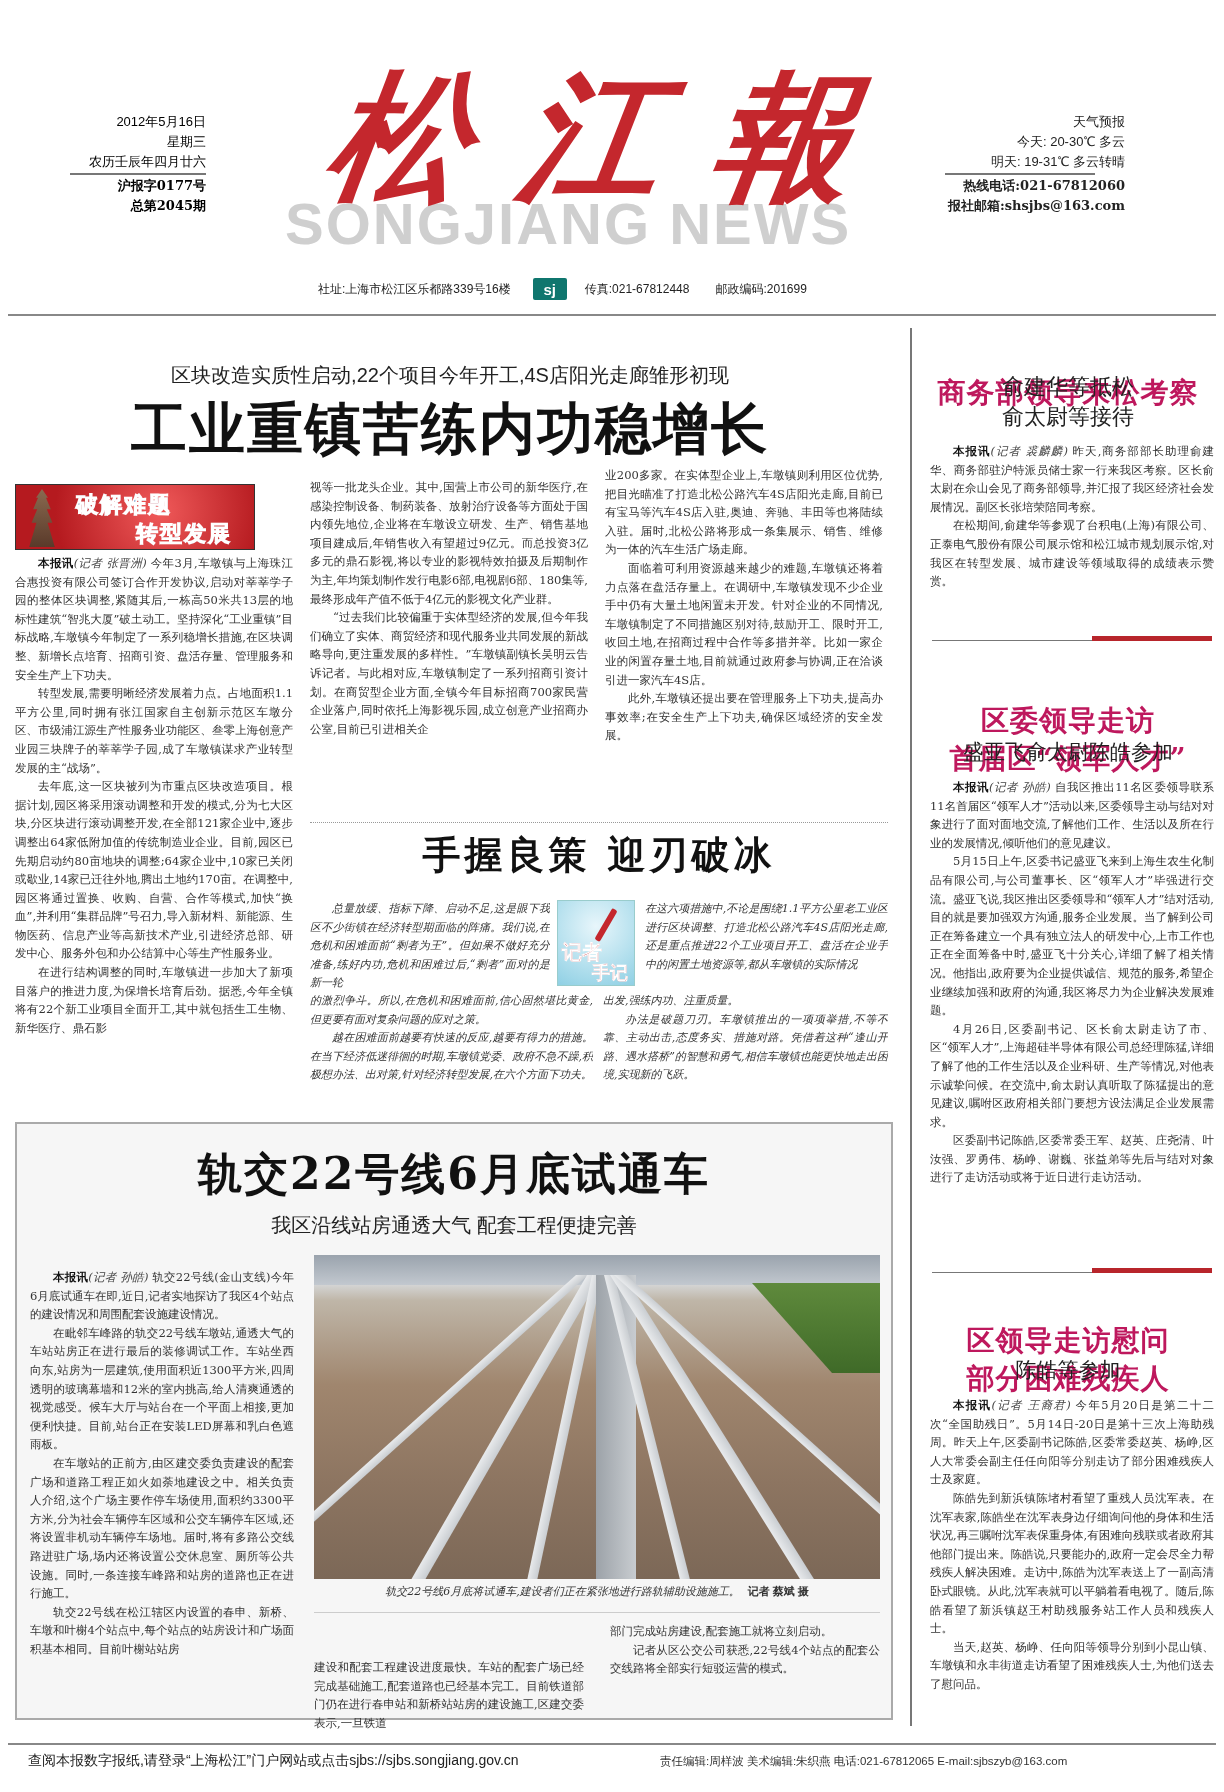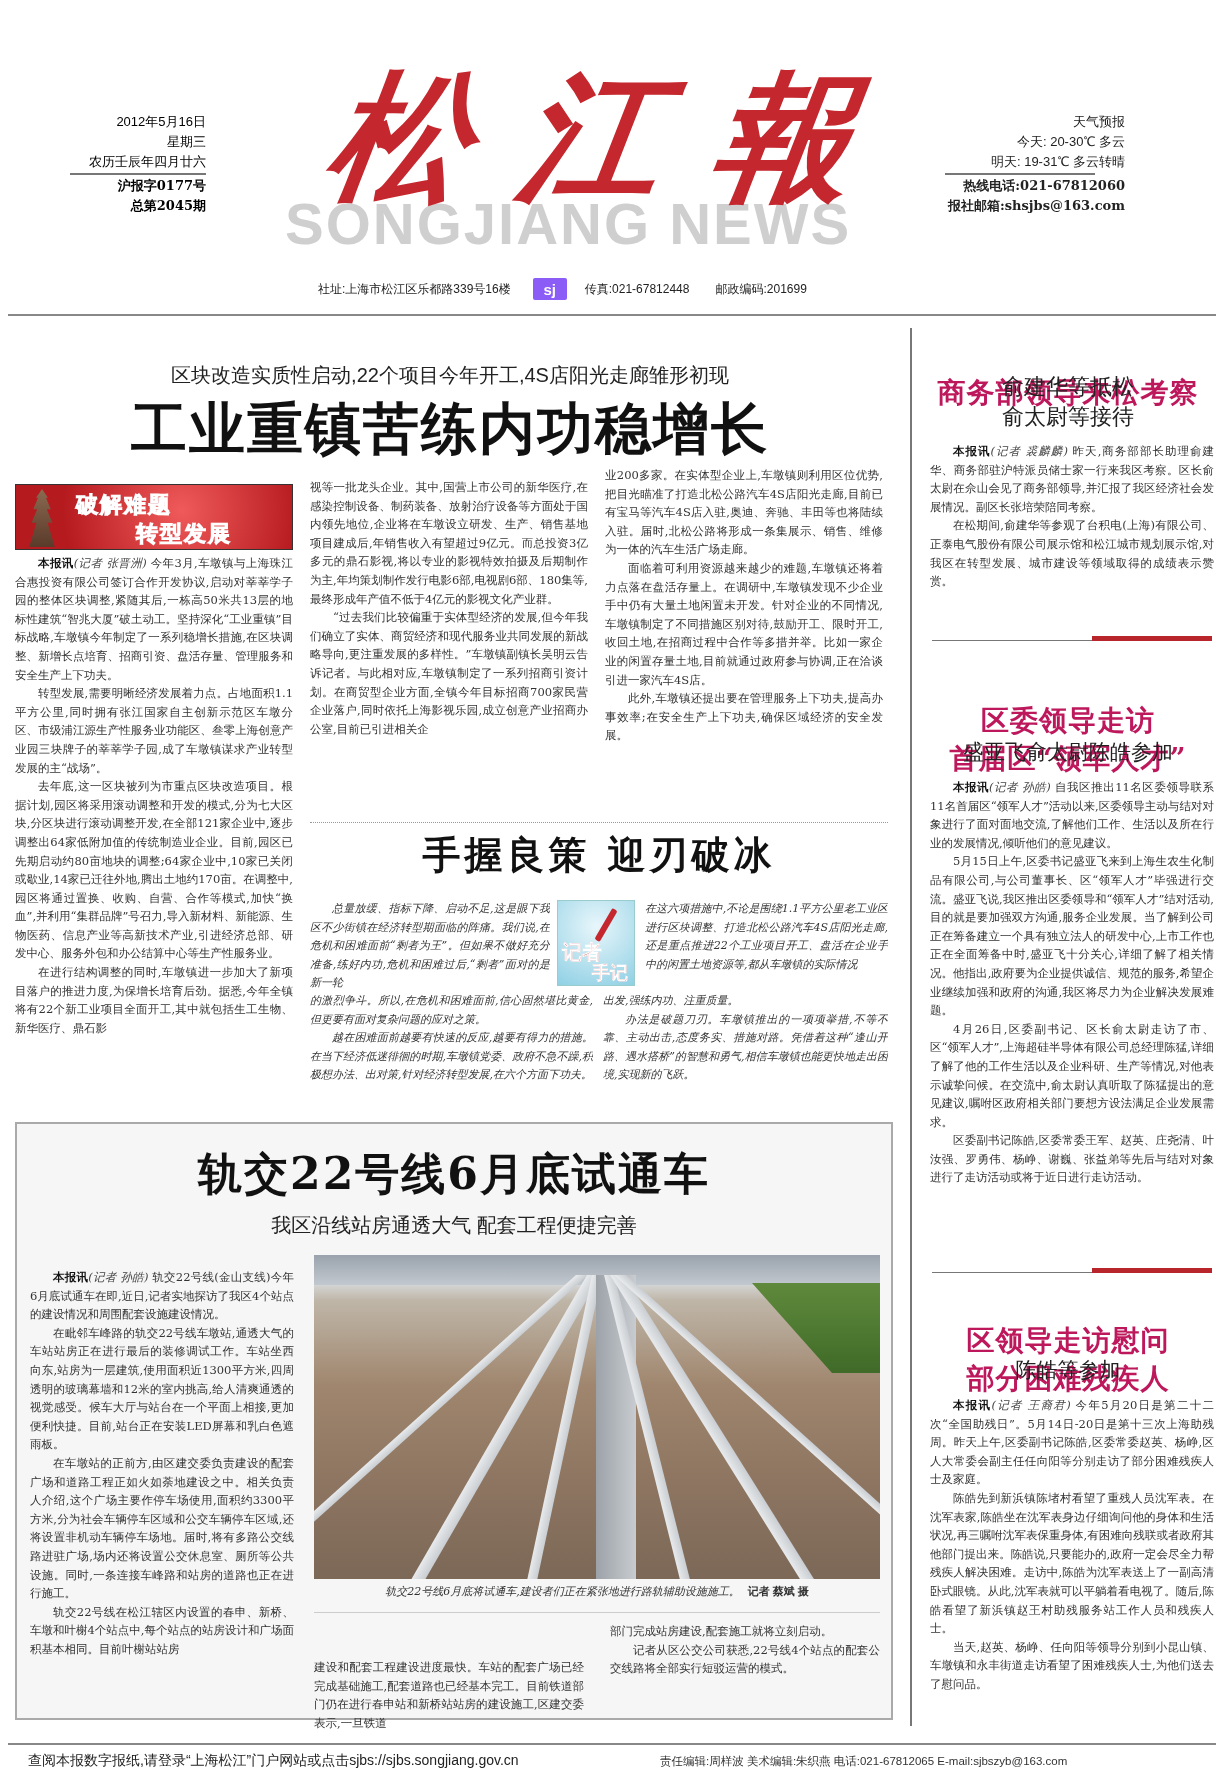--- a/index.html
+++ b/index.html
@@ -11,28 +11,28 @@
   .date-block { left: 60px; top: 112px; width: 146px; text-align: right; font-family: "Liberation Sans", sans-serif; font-size: 13px; line-height: 20px; color: #000000; }
   .date-block .sep { border-top: 2px solid #777; margin: 1px 0 1px 10px; }
   .date-block .bold { font-family: "DejaVu Serif", serif; font-weight: bold; font-size: 13px; }
   .logo-cn { left: 330px; top: 62px; width: 520px; height: 150px; display: flex; justify-content: space-between; align-items: center; z-index: 2; }
   .logo-cn span { font-family: "DejaVu Serif", serif; font-size: 140px; font-weight: bold; color: #c4272d; font-style: italic; line-height: 1; letter-spacing: -4px; transform: skewX(-8deg); display: inline-block; }
   .logo-en { left: 285px; top: 190px; width: 640px; font-family: "Liberation Sans", sans-serif; font-weight: bold; font-size: 58px; color: #cfcfcf; letter-spacing: 2px; z-index: 1; white-space: nowrap; }
   .weather { left: 945px; top: 112px; width: 180px; font-family: "Liberation Sans", sans-serif; font-size: 13px; line-height: 20px; text-align: right; }
   .weather .sep { border-top: 2px solid #777; margin: 1px 0 1px 0; width: 150px; }
   .weather .bold { font-family: "DejaVu Serif", serif; font-weight: bold; font-size: 13px; }
   .addr-bar { left: 318px; top: 278px; width: 620px; height: 22px; font-family: "Liberation Sans", sans-serif; font-size: 12px; display: flex; align-items: center; color: #222; }
-  .sj-logo { width: 34px; height: 22px; background: #8b5cf6; color: #fff; font-weight: bold; font-size: 15px; display: flex; align-items: center; justify-content: center; margin: 0 18px 0 22px; border-radius: 2px; font-family: "Liberation Sans", sans-serif; }
+  .sj-logo { width: 34px; height: 22px; background: #0f766e; color: #fff; font-weight: bold; font-size: 15px; display: flex; align-items: center; justify-content: center; margin: 0 18px 0 22px; border-radius: 2px; font-family: "Liberation Sans", sans-serif; }
   .addr-bar .gap { margin-right: 26px; }
   .top-rule { left: 8px; top: 314px; width: 1208px; border-top: 2px solid #888; }
 
   
   .kicker { left: 60px; top: 362px; width: 780px; text-align: center; font-family: "Liberation Sans", sans-serif; font-size: 20px; color: #222; }
   .lead-headline { left: 40px; top: 392px; width: 820px; text-align: center; font-family: "DejaVu Sans", sans-serif; font-weight: bold; font-size: 56px; letter-spacing: 2px; color: #111; }
-  .banner { left: 15px; top: 484px; width: 278px; height: 66px; border: 1px solid #333; background: radial-gradient(circle at 60% 40%, #f05a5a, #b51a1f 70%); overflow: hidden; }
+  .banner { left: 15px; top: 484px; width: 240px; height: 66px; border: 1px solid #333; background: radial-gradient(circle at 60% 40%, #f05a5a, #b51a1f 70%); overflow: hidden; }
   .banner .pagoda { position: absolute; left: 6px; top: 4px; width: 40px; height: 58px; background: linear-gradient(#8a6a50, #5a3a2a); clip-path: polygon(50% 0, 65% 15%, 60% 15%, 72% 35%, 62% 35%, 76% 58%, 64% 58%, 82% 100%, 18% 100%, 36% 58%, 24% 58%, 38% 35%, 28% 35%, 40% 15%, 35% 15%); }
   .banner .line1, .banner .line2 { position: absolute; font-family: "DejaVu Sans", sans-serif; font-weight: bold; font-size: 22px; color: #1d5aa8; -webkit-text-stroke: 1px #fff; letter-spacing: 2px; }
   .banner .line1 { left: 60px; top: 5px; }
   .banner .line2 { left: 120px; top: 34px; }
 
   .col { font-size: 11.5px; line-height: 18.6px; color: #333; text-align: justify; }
   .col p { text-indent: 2em; }
   .col .lead { font-weight: bold; color: #111; }
   .col .rep { font-style: italic; color: #444; }
 

